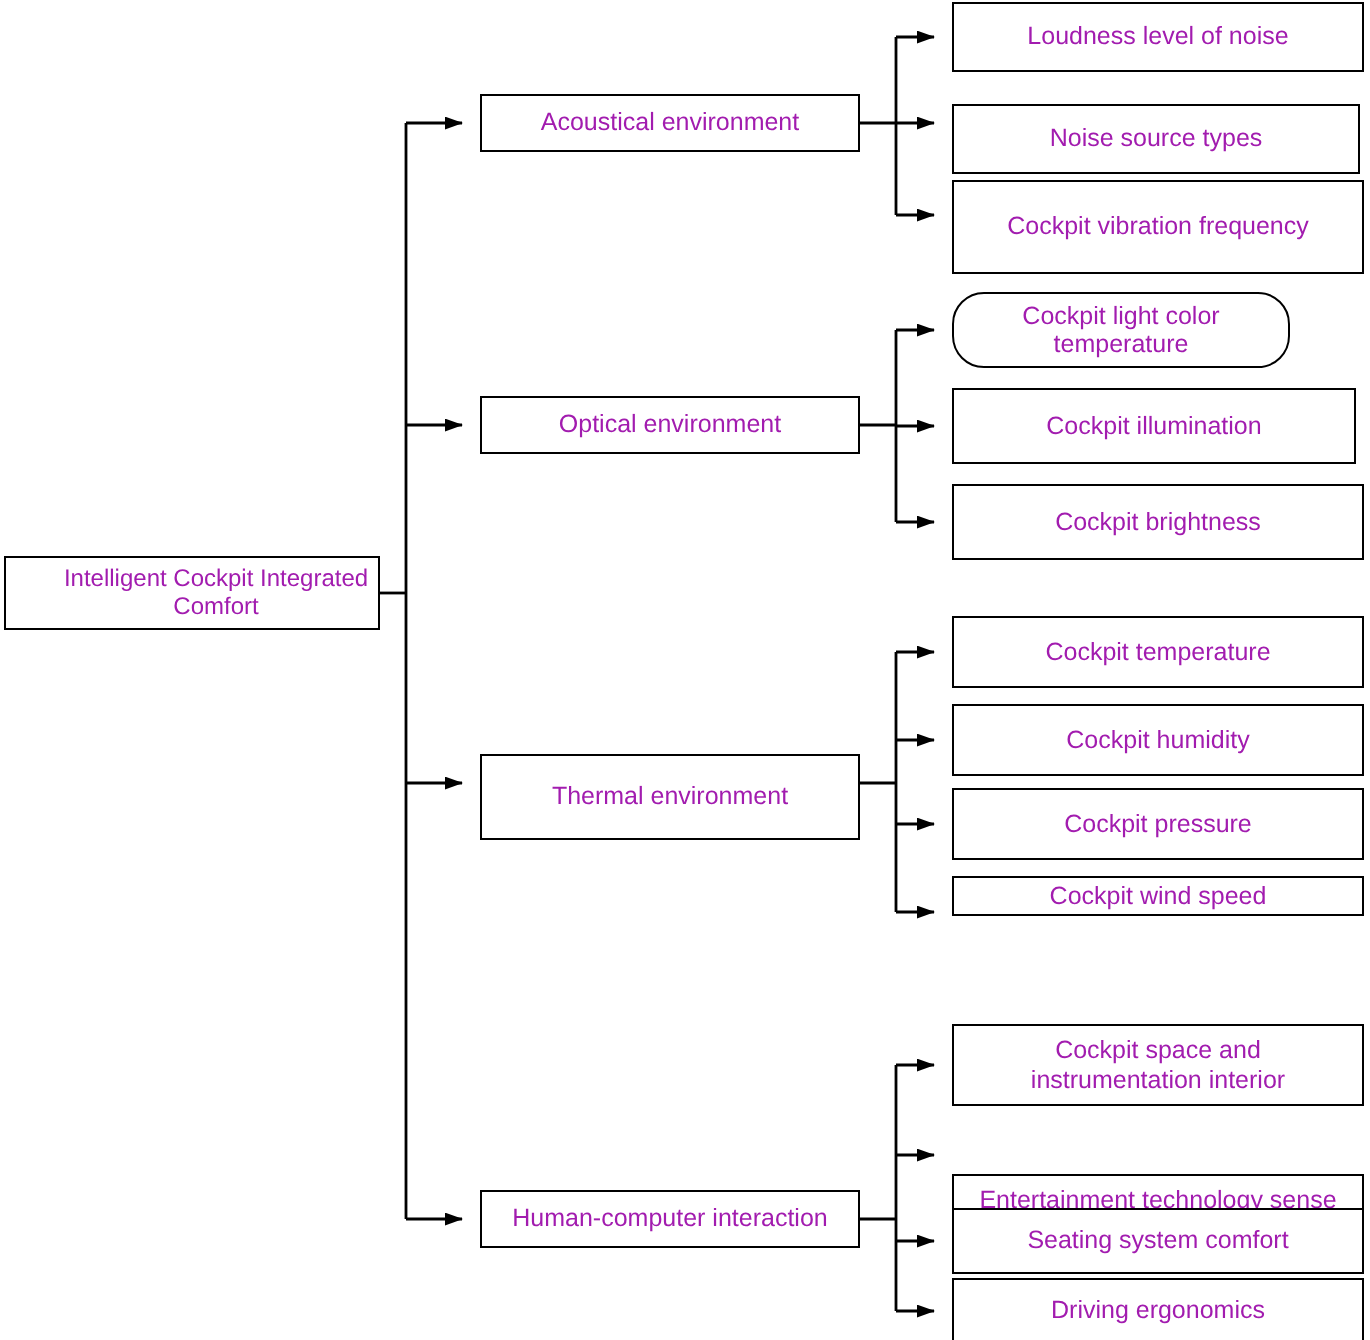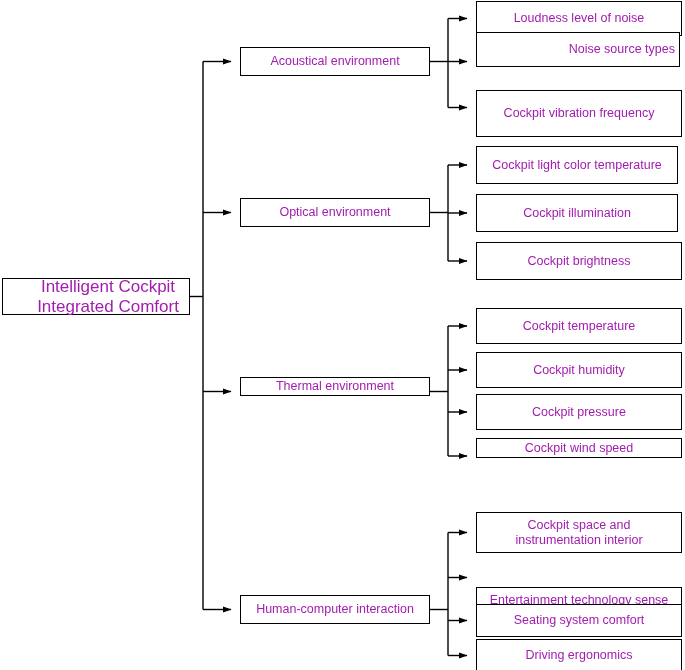--- a/index.html
+++ b/index.html
@@ -35,21 +35,21 @@
     line-height: 1.15;
     color: #a21caf;
     z-index: 2;
   }
   .node .label {
     display: block;
     padding: 0 4px;
     white-space: pre-line;
   }
   .root {
-    font-size: 17px;
+    font-size: 12px;
     padding-left: 24px;
   }
   .branch {
     font-size: 12.5px;
   }
   .leaf {
     font-size: 12.5px;
   }
 </style>
 </head>
@@ -98,41 +98,41 @@
   <div class="node root" style="left: 2px; top: 278px; width: 188px; height: 37px;">
     <span class="label">Intelligent Cockpit Integrated Comfort</span>
   </div>
 
   <div class="node branch" style="left: 240px; top: 47px; width: 190px; height: 29px;">
     <span class="label">Acoustical environment</span>
   </div>
   <div class="node leaf" style="left: 476px; top: 1px; width: 206px; height: 35px;">
     <span class="label">Loudness level of noise</span>
   </div>
-  <div class="node leaf" style="left: 476px; top: 32px; width: 204px; height: 35px; justify-content: flex-end;">
+  <div class="node leaf" style="left: 476px; top: 52px; width: 204px; height: 35px;">
     <span class="label">Noise source types</span>
   </div>
   <div class="node leaf" style="left: 476px; top: 90px; width: 206px; height: 47px;">
     <span class="label">Cockpit vibration frequency</span>
   </div>
 
   <div class="node branch" style="left: 240px; top: 198px; width: 190px; height: 29px;">
     <span class="label">Optical environment</span>
   </div>
-  <div class="node leaf" style="left: 476px; top: 146px; width: 202px; height: 38px;">
+  <div class="node leaf" style="left: 476px; top: 146px; width: 169px; height: 38px; border-radius: 16px;">
     <span class="label">Cockpit light color temperature</span>
   </div>
   <div class="node leaf" style="left: 476px; top: 194px; width: 202px; height: 38px;">
     <span class="label">Cockpit illumination</span>
   </div>
   <div class="node leaf" style="left: 476px; top: 242px; width: 206px; height: 38px;">
     <span class="label">Cockpit brightness</span>
   </div>
 
-  <div class="node branch" style="left: 240px; top: 377px; width: 190px; height: 19px;">
+  <div class="node branch" style="left: 240px; top: 377px; width: 190px; height: 43px;">
     <span class="label">Thermal environment</span>
   </div>
   <div class="node leaf" style="left: 476px; top: 308px; width: 206px; height: 36px;">
     <span class="label">Cockpit temperature</span>
   </div>
   <div class="node leaf" style="left: 476px; top: 352px; width: 206px; height: 36px;">
     <span class="label">Cockpit humidity</span>
   </div>
   <div class="node leaf" style="left: 476px; top: 394px; width: 206px; height: 36px;">
     <span class="label">Cockpit pressure</span>

